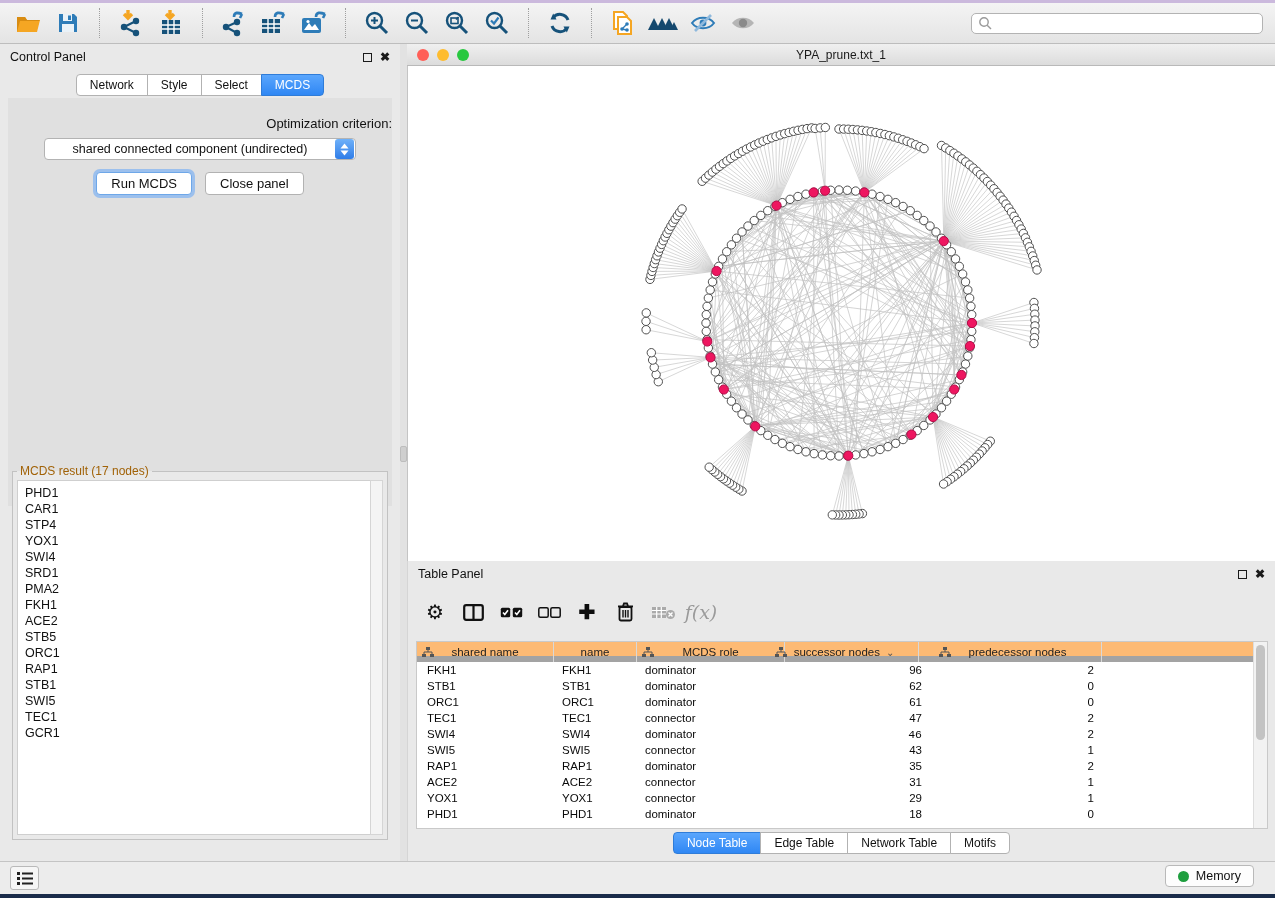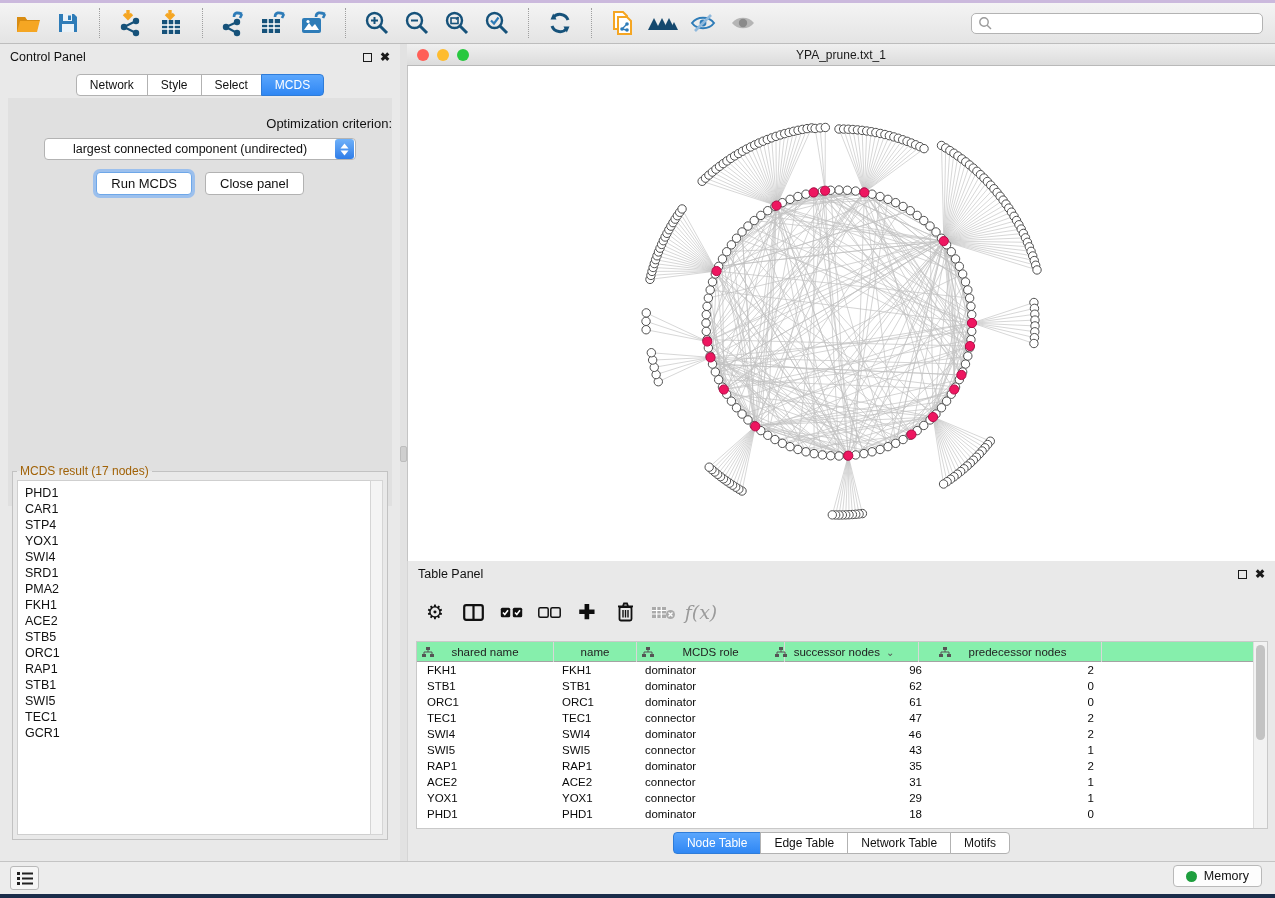--- a/index.html
+++ b/index.html
@@ -74,39 +74,39 @@
 
   
   .table-panel { position:absolute; left:407px; top:561px; width:868px; height:300px; background:#e9e9e9; border-left:1px solid #d5d5d5; }
   .tp-toolbar { position:absolute; left:8px; top:30px; height:42px; display:flex; align-items:center; gap:0; }
   .tp-ico { width:38px; height:36px; display:flex; align-items:center; justify-content:center; }
   .fx { font-family:"DejaVu Serif", serif; font-style:italic; font-size:19px; color:#9a9a9a; }
   .gear { font-size:20px; color:#111; }
   .plus { font-size:20px; color:#0d0d0d; font-weight:bold; }
 
   .data-table { position:absolute; left:8px; top:80px; width:852px; height:188px; background:#fff; border:1px solid #c9c9c9; overflow:hidden; }
-  .thead { position:absolute; left:0; top:0; right:14px; height:20px; background:#86efac; border-bottom:1px solid #a3a3a3; }
+  .thead { position:absolute; left:0; top:0; right:14px; height:20px; background:#fdba74; border-bottom:6px solid #a3a3a3; }
   .th { position:absolute; top:0; height:20px; display:flex; align-items:center; justify-content:center;
     font-size:11.5px; color:#222; border-right:1px solid #d8d8d8; }
   .th .tree { position:absolute; left:5px; top:5px; }
   .th .sort { font-size:10px; color:#555; margin-left:6px; }
   .tbody { position:absolute; left:0; top:20px; right:14px; bottom:0; }
   .tr { position:absolute; left:0; right:0; height:16px; }
   .td { position:absolute; top:0; height:16px; font-size:11.5px; color:#0a0a0a; display:flex; align-items:center; }
   .td.num { justify-content:flex-end; }
   .tscroll { position:absolute; top:0; right:0; bottom:0; width:14px; background:#f2f2f2; border-left:1px solid #ddd; }
   .tthumb { position:absolute; left:2px; top:3px; width:9px; height:95px; background:#c3c3c3; border-radius:5px; }
 
   .tp-tabs { position:absolute; left:0; top:271px; width:100%; text-align:center; }
 
   
   .status-bar { position:absolute; left:0; top:861px; width:1275px; height:33px; background:#ececec; border-top:1px solid #c4c4c4; }
   .list-btn { position:absolute; left:10px; top:4px; width:29px; height:24px; background:#f6f6f6; border:1px solid #b9b9b9; border-radius:3px;
     display:flex; align-items:center; justify-content:center; }
-  .memory-btn { position:absolute; right:13px; top:3px; height:22px; background:#fdfdfd; border:1px solid #b9b9b9; border-radius:4px;
+  .memory-btn { position:absolute; right:21px; top:3px; height:22px; background:#fdfdfd; border:1px solid #b9b9b9; border-radius:4px;
     display:flex; align-items:center; gap:7px; padding:0 12px; font-size:12.5px; color:#111; }
   .mem-dot { width:11px; height:11px; border-radius:50%; }
 </style>
 </head>
 <body>
 
 <div class="screen">
   <div class="top-strip"></div>
 
   <div class="toolbar">
@@ -269,21 +269,21 @@
     </div>
     <div class="cp-tabs"><span class="seg" id="cp-tabs">
           <button class="seg-btn">Network</button>
           <button class="seg-btn">Style</button>
           <button class="seg-btn">Select</button>
           <button class="seg-btn active">MCDS</button>
         </span></div>
     <div class="cp-content">
       <div class="opt-label">Optimization criterion:</div>
       <div class="dropdown">
-        <span class="dd-text">largest connected component (undirected)</span>
+        <span class="dd-text">shared connected component (undirected)</span>
         <span class="dd-stepper">
           <svg width="9" height="6" viewBox="0 0 9 6">
               <path d="M0.5 5.5 L4.5 0.5 L8.5 5.5 Z" fill="#fff"></path>
             </svg>
           <svg width="9" height="6" viewBox="0 0 9 6">
               <path d="M0.5 0.5 L4.5 5.5 L8.5 0.5 Z" fill="#fff"></path>
             </svg>
         </span>
       </div>
       <div class="btn-row">

